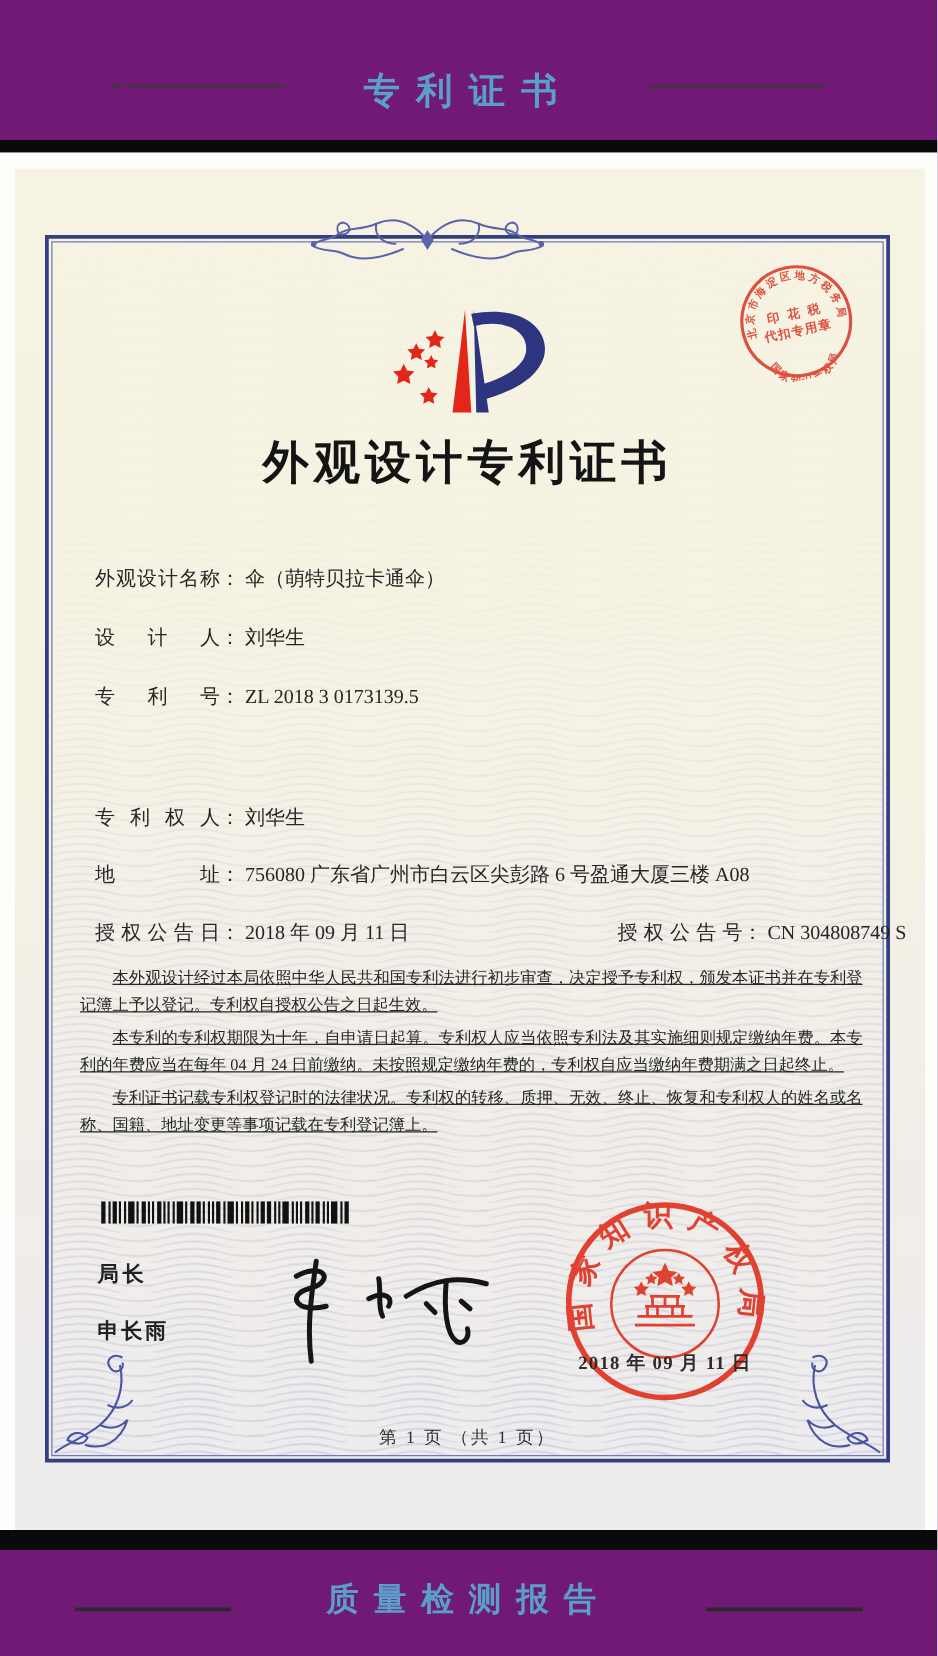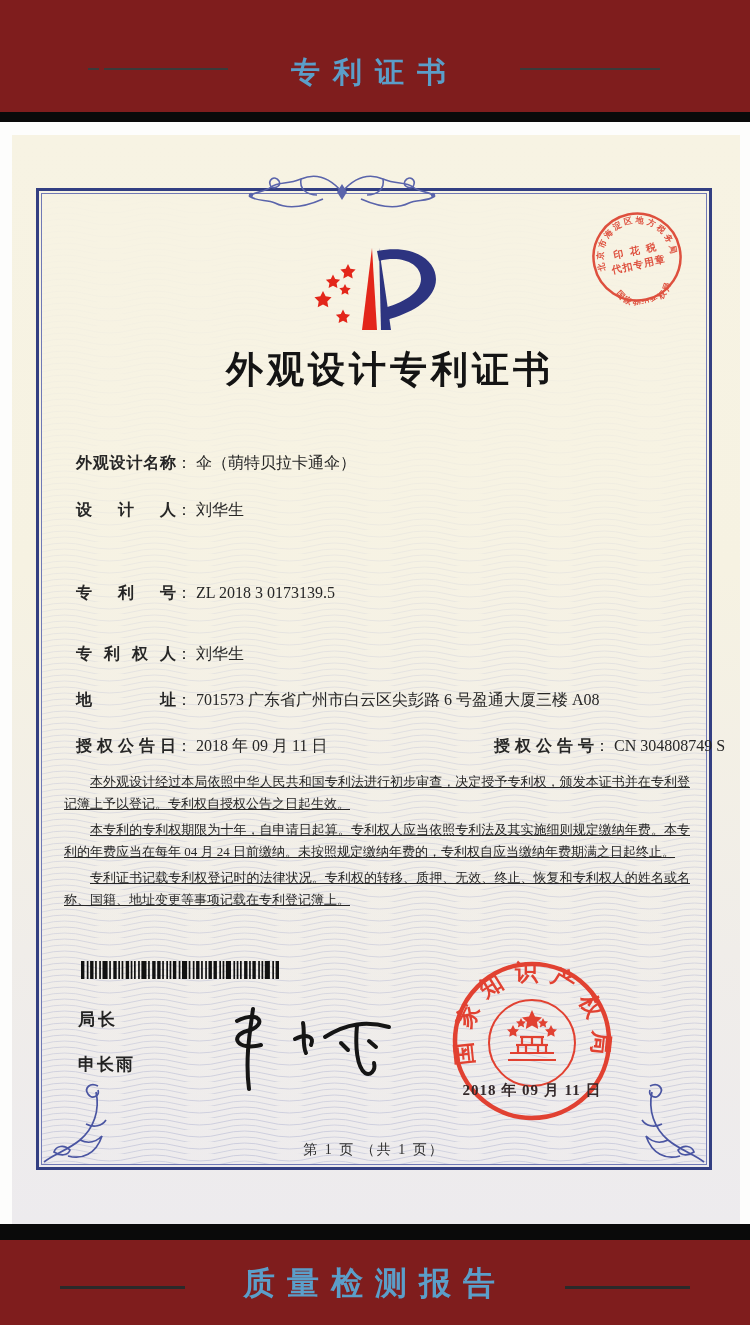--- a/index.html
+++ b/index.html
@@ -1,45 +1,45 @@
 <!DOCTYPE html>
 <html><head>
 <meta charset="utf-8">
 <style>
   html,body{margin:0;padding:0;background:#ffffff;}
-  .page{position:relative;width:750px;height:1325px;margin:0 auto;background:#7f1d1d;overflow:hidden;
+  .page{position:relative;width:750px;height:1325px;margin:0 auto;background:#701a75;overflow:hidden;
         font-family:"Liberation Serif","DejaVu Serif",serif;}
   
   .banner-title{position:absolute;left:0;width:750px;text-align:center;
         font-family:"Liberation Sans","DejaVu Sans",sans-serif;font-weight:bold;color:#5b9ec9;}
   .banner-top{top:53px;font-size:29px;letter-spacing:13px;}
-  .banner-bottom{top:1262px;font-size:32px;letter-spacing:12px;}
+  .banner-bottom{top:1262px;font-size:26px;letter-spacing:12px;}
   .hline{position:absolute;background:#3a3a3a;height:2px;}
   .hline-b{position:absolute;background:#2a2a2a;height:3px;}
   .sep-bar{position:absolute;left:0;width:750px;background:#0a0a0a;}
   .bar-top{top:112px;height:10px;}
   .bar-bottom{top:1224px;height:16px;}
   
   .photo{position:absolute;left:0;top:122px;width:750px;height:1102px;background:#fdfdfc;}
   .paper{position:absolute;left:12px;top:13px;width:728px;height:1089px;
          background:linear-gradient(180deg,#f7f3e3 0%,#f6f2e2 40%,#f0edе9 75%,#edebee 100%);
          background:linear-gradient(180deg,#f7f3e3 0%,#f6f2e2 40%,#f0ede9 75%,#edebee 100%);}
   .frame{position:absolute;left:24px;top:53px;width:676px;height:982px;border:3px solid #333f82;box-sizing:border-box;}
   .frame-inner{position:absolute;inset:2px;border:1px solid #7079b5;}
   .guilloche{position:absolute;left:30px;top:59px;width:664px;height:970px;}
   .guilloche-fade{position:absolute;left:30px;top:59px;width:664px;height:970px;
          background:linear-gradient(180deg,rgba(247,243,227,.96) 0%,rgba(247,243,227,.85) 28%,
                     rgba(243,240,233,.45) 55%,rgba(238,236,242,.05) 100%);}
   
   .cert-no{position:absolute;left:64px;top:104px;font-size:17px;color:#2b2b2b;letter-spacing:1px;}
   .logo{position:absolute;left:296px;top:106px;}
   .main-title{position:absolute;left:24px;top:210px;width:676px;text-align:center;
-              font-size:37px;font-weight:bold;color:#141414;letter-spacing:4px;margin-left:16px;}
+              font-size:37px;font-weight:bold;color:#141414;letter-spacing:4px;}
   .frow{position:absolute;left:64px;font-size:16px;color:#262626;white-space:nowrap;}
-  .flabel{display:inline-block;width:100px;text-align:justify;text-align-last:justify;font-weight:bold;vertical-align:top;}
+  .flabel{display:inline-block;width:100px;text-align:justify;text-align-last:justify;font-weight:normal;vertical-align:top;}
   .fcolon{display:inline-block;margin-right:4px;}
   .fvalue{display:inline-block;}
   .frow2{position:absolute;left:418px;top:0;}
   .paras{position:absolute;left:48px;top:632px;width:634px;}
   .paras p{margin:4px;font-size:13px;line-height:22px;color:#262626;text-align:justify;text-indent:2em;text-decoration:underline;}
   .barcode{position:absolute;left:68px;top:826px;width:200px;height:18px;overflow:hidden;}
   .officer-title{position:absolute;left:66px;top:873px;font-size:17px;font-weight:bold;color:#222;letter-spacing:3px;}
   .officer-name{position:absolute;left:66px;top:918px;font-size:17px;font-weight:bold;color:#222;letter-spacing:2px;}
   .signature{position:absolute;left:195px;top:858px;}
   .main-seal{position:absolute;left:438px;top:824px;opacity:.93;}
@@ -135,28 +135,28 @@
       </svg>
 
       <div class="main-title">外观设计专利证书</div>
 
       <div class="frow" style="top:318px;">
         <span class="flabel">外观设计名称</span><span class="fcolon">：</span><span class="fvalue">伞（萌特贝拉卡通伞）</span>
       </div>
       <div class="frow" style="top:365px;">
         <span class="flabel">设计人</span><span class="fcolon">：</span><span class="fvalue">刘华生</span>
       </div>
-      <div class="frow" style="top:412px;margin-top:36px;">
+      <div class="frow" style="top:412px;">
         <span class="flabel">专利号</span><span class="fcolon">：</span><span class="fvalue">ZL 2018 3 0173139.5</span>
       </div>
       <div class="frow" style="top:509px;">
         <span class="flabel">专利权人</span><span class="fcolon">：</span><span class="fvalue">刘华生</span>
       </div>
       <div class="frow" style="top:555px;">
-        <span class="flabel">地址</span><span class="fcolon">：</span><span class="fvalue">701573  广东省广州市白云区尖彭路 6 号盈通大厦三楼 A08</span>
+        <span class="flabel">地址</span><span class="fcolon">：</span><span class="fvalue">756080  广东省广州市白云区尖彭路 6 号盈通大厦三楼 A08</span>
       </div>
       <div class="frow" style="top:601px;width:640px;">
         <span class="flabel">授权公告日</span><span class="fcolon">：</span><span class="fvalue">2018 年 09 月 11 日</span>
         <span class="frow2">
           <span class="flabel">授权公告号</span><span class="fcolon">：</span><span class="fvalue">CN 304808749 S</span>
         </span>
       </div>
 
       <div class="paras">
         <p>本外观设计经过本局依照中华人民共和国专利法进行初步审查，决定授予专利权，颁发本证书并在专利登记簿上予以登记。专利权自授权公告之日起生效。</p>

